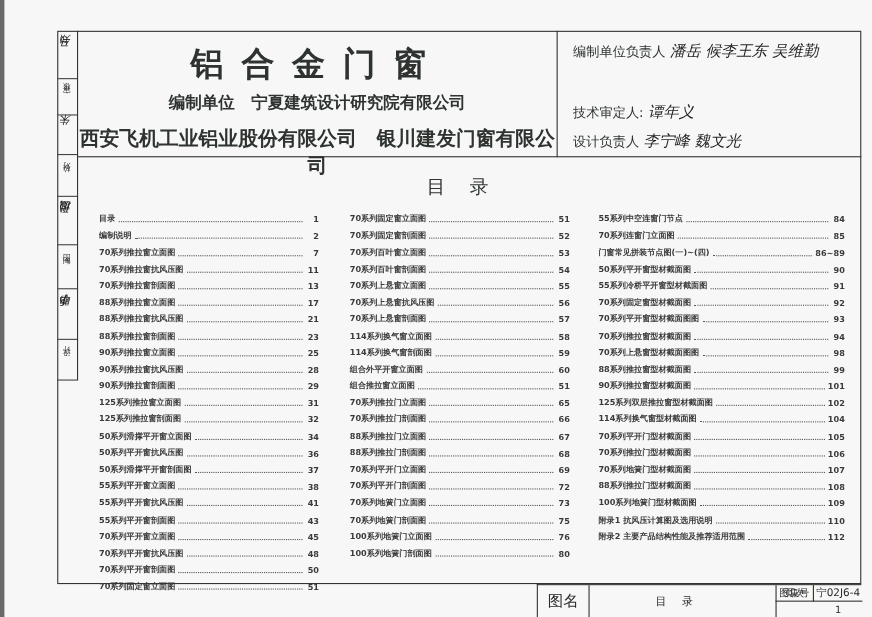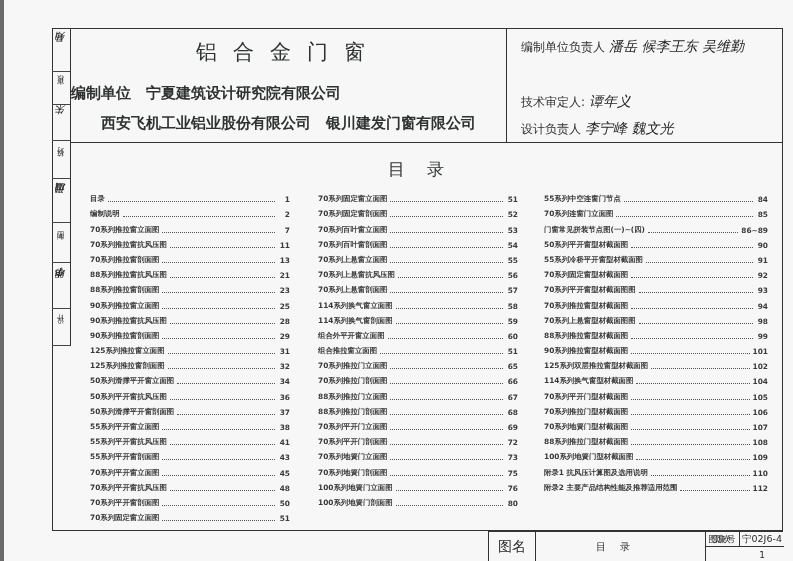--- a/index.html
+++ b/index.html
@@ -6,23 +6,23 @@
     body { width:793px; height:561px; background:#f6f7f6; position:relative; overflow:hidden;
       font-family:"DejaVu Sans", sans-serif; color:#2a2a2a; }
     .page-edge { position:absolute; left:0; top:0; width:4px; height:561px; background:#6a6a6a; }
     .frame { position:absolute; left:52px; top:28px; width:731px; height:503px; border:1.5px solid #333; box-sizing:border-box; }
     .sidestrip { position:absolute; left:52px; top:28px; width:19px; height:318px; border-right:1.5px solid #333; box-sizing:border-box; }
     .sidecell { position:absolute; left:0; width:18px; border-bottom:1px solid #444; box-sizing:border-box;
       display:flex; align-items:center; justify-content:center; }
     .sidecell span { writing-mode:vertical-rl; transform:rotate(180deg); font-size:7px; letter-spacing:3px; color:#333; }
     .sidecell .sig { font-family:"DejaVu Serif", serif; font-style:italic; font-size:10px; letter-spacing:0; color:#222; }
     .title-block { position:absolute; left:71px; top:28px; width:436px; height:115px; border-bottom:1.5px solid #333; border-right:1.5px solid #333; box-sizing:border-box; }
-    .title-main { position:absolute; left:0; width:100%; top:10px; text-align:center; font-size:21px; font-weight:normal; letter-spacing:16px; color:#2e3330; }
-    .title-sub1 { position:absolute; left:0; width:100%; top:56px; font-size:15px; font-weight:bold; color:#2e3330; }
-    .title-sub2 { position:absolute; left:0; width:100%; top:86px; text-align:center; font-size:15px; font-weight:bold; color:#2e3330; }
+    .title-main { position:absolute; left:0; width:100%; top:10px; text-align:center; font-size:30px; font-weight:bold; letter-spacing:16px; color:#2e3330; }
+    .title-sub1 { position:absolute; left:0; width:100%; top:56px; text-align:center; font-size:15px; font-weight:bold; color:#2e3330; }
+    .title-sub2 { position:absolute; left:0; width:100%; top:86px; text-align:center; font-size:18px; font-weight:bold; color:#2e3330; }
     .resp-block { position:absolute; left:507px; top:28px; width:276px; height:115px; border-bottom:1.5px solid #333; box-sizing:border-box; }
     .resp-row { position:absolute; left:14px; font-size:12px; color:#2e3330; white-space:nowrap; }
     .resp-sig { font-family:"DejaVu Serif", serif; font-style:italic; font-size:14px; color:#1e1e1e; margin-left:4px; }
     .toc-title { position:absolute; left:71px; width:712px; top:158px; text-align:center; font-size:17px; letter-spacing:22px; color:#2e3330; }
     .col { position:absolute; top:189px; }
     .toc-row { height:15.2px; display:flex; align-items:flex-end; font-size:7.4px; color:#3a3a3a; white-space:nowrap; font-weight:bold; }
     .toc-label { flex:0 0 auto; }
     .toc-dots { flex:1 1 auto; border-bottom:1.3px dotted #555; margin:0 3px 2px 3px; height:1px; }
     .toc-page { flex:0 0 auto; min-width:12px; text-align:right; }
     .tb { position:absolute; left:488px; top:500px; width:295px; height:31px; border-top:1.5px solid #333; border-left:1.5px solid #333; box-sizing:border-box;margin-top:31px; }
@@ -97,20 +97,25 @@
       <span class="toc-label">70系列推拉窗抗风压图</span>
       <span class="toc-dots"></span>
       <span class="toc-page">11</span>
     </div>
     <div class="toc-row">
       <span class="toc-label">70系列推拉窗剖面图</span>
       <span class="toc-dots"></span>
       <span class="toc-page">13</span>
     </div>
     <div class="toc-row">
+      <span class="toc-label">88系列推拉窗立面图</span>
+      <span class="toc-dots"></span>
+      <span class="toc-page">17</span>
+    </div>
+    <div class="toc-row">
       <span class="toc-label">88系列推拉窗抗风压图</span>
       <span class="toc-dots"></span>
       <span class="toc-page">21</span>
     </div>
     <div class="toc-row">
       <span class="toc-label">88系列推拉窗剖面图</span>
       <span class="toc-dots"></span>
       <span class="toc-page">23</span>
     </div>
     <div class="toc-row">

